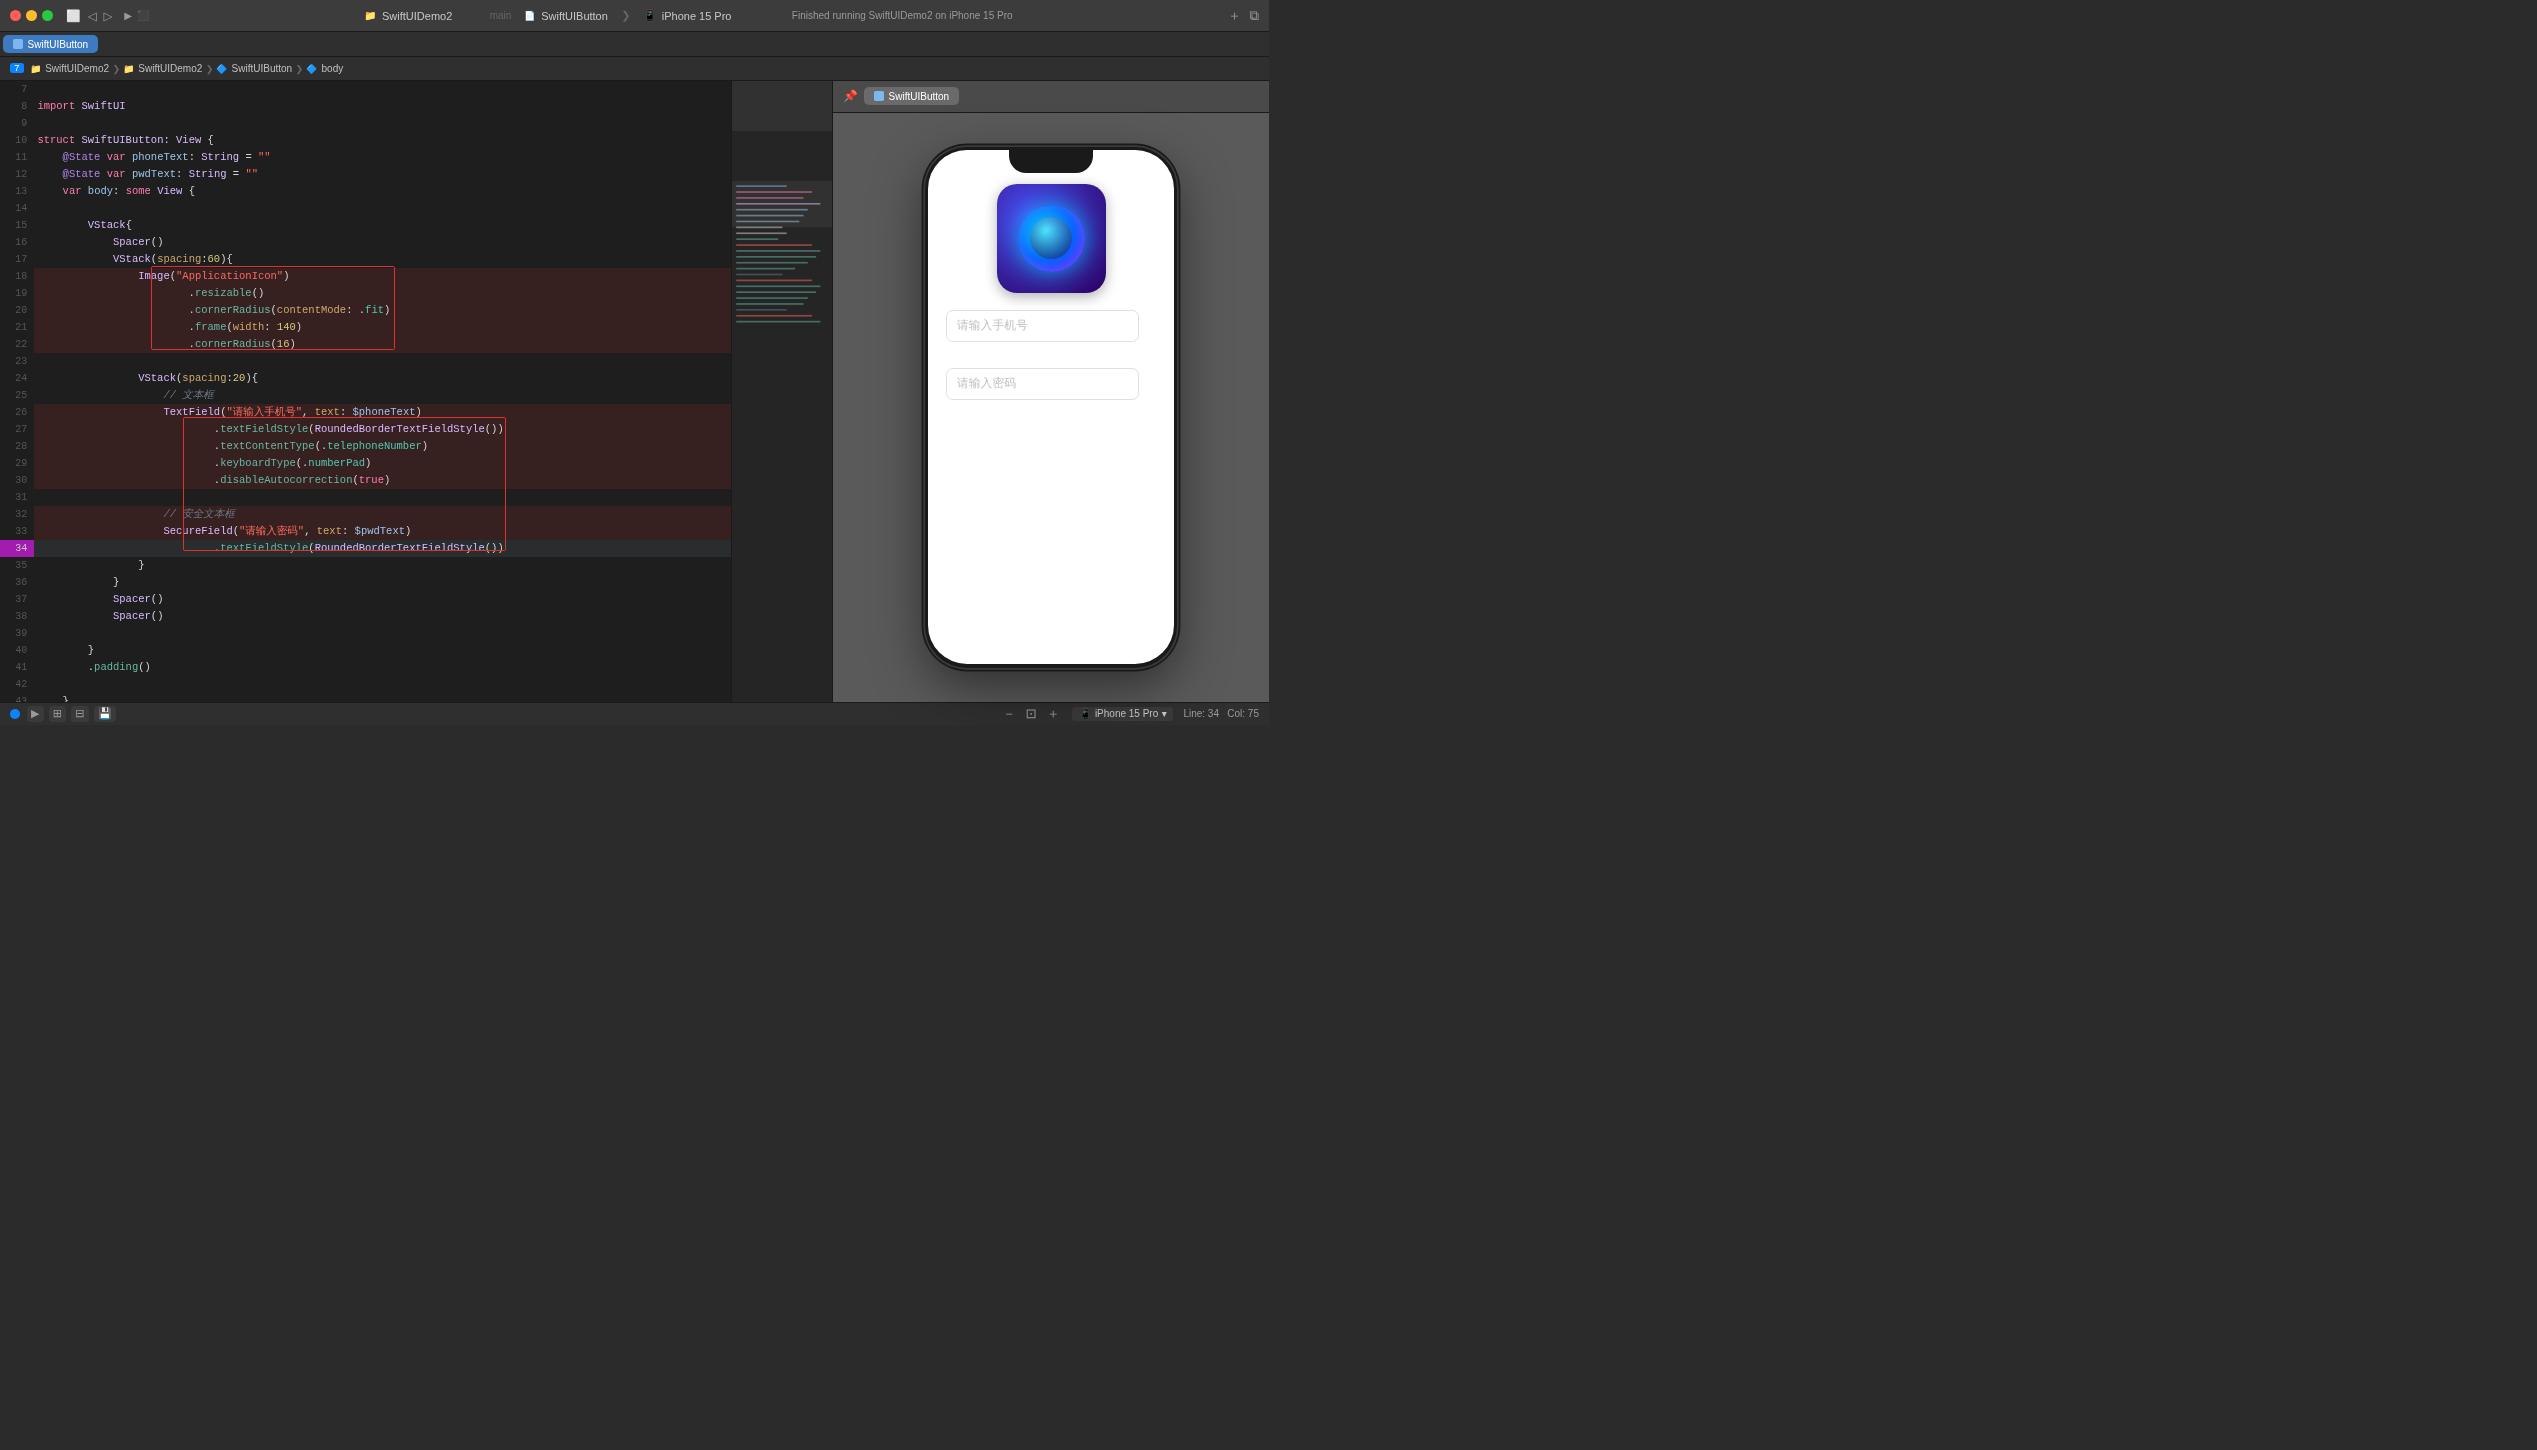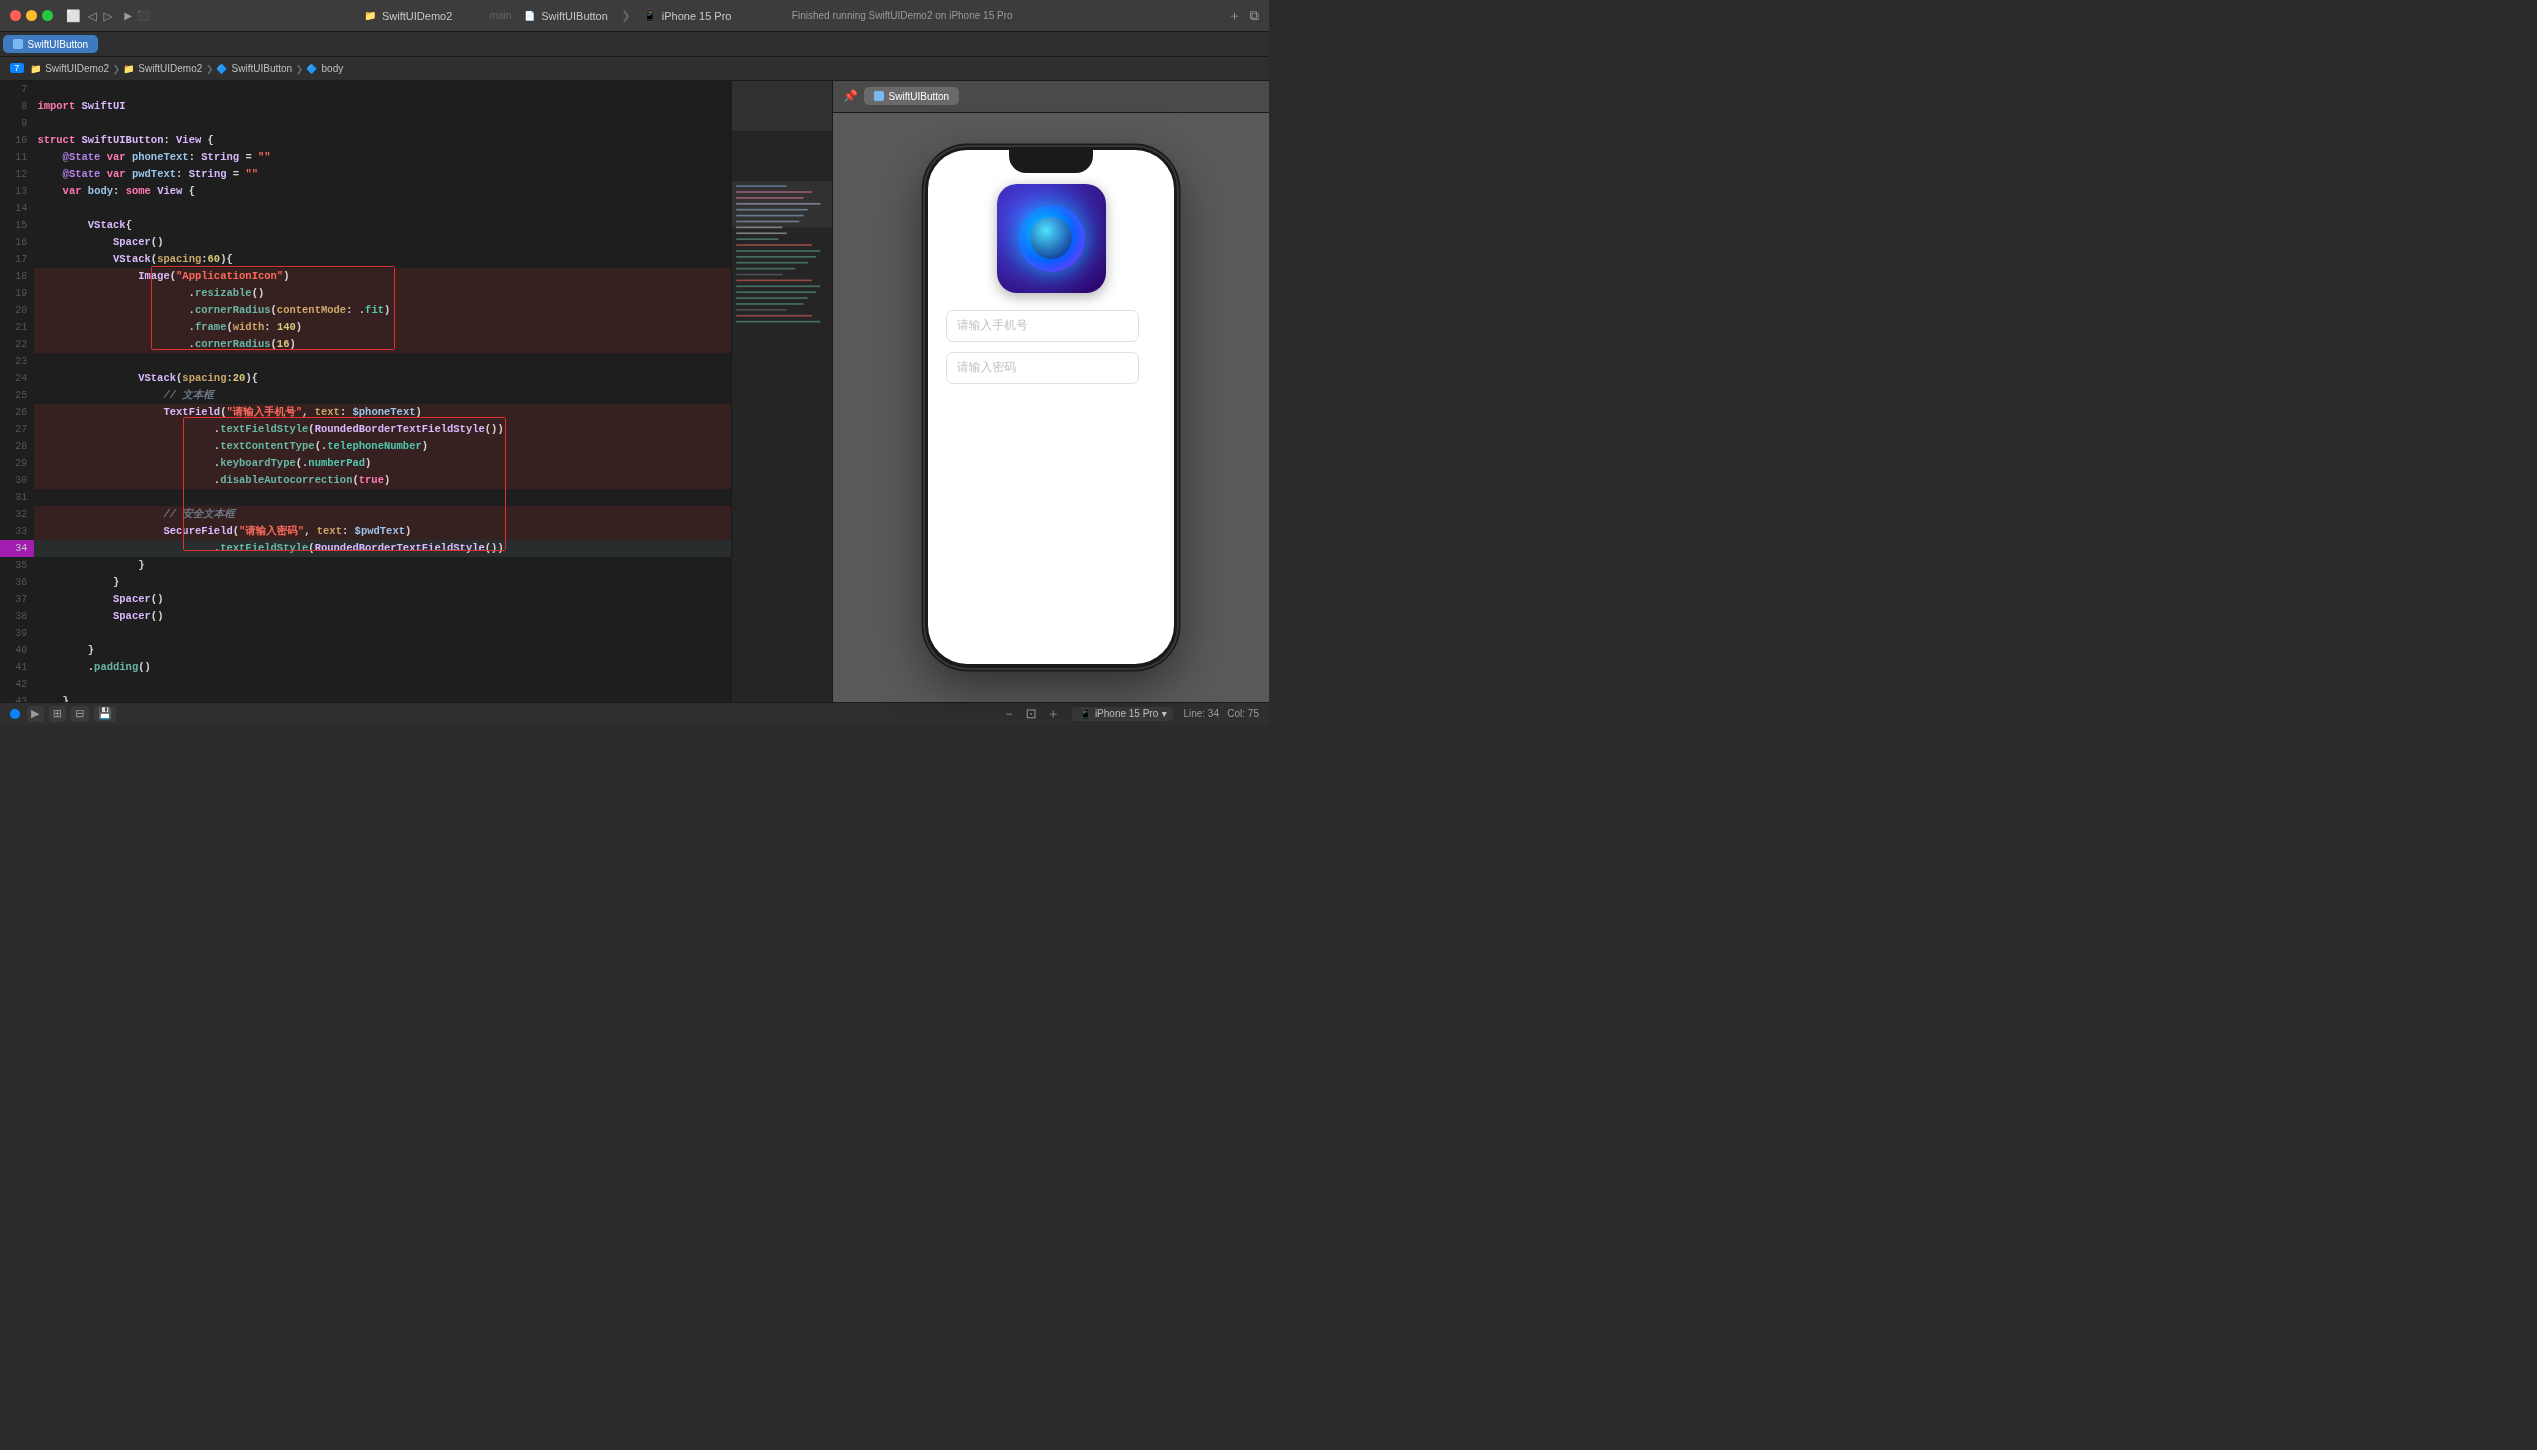--- a/index.html
+++ b/index.html
@@ -205,21 +205,20 @@
       overflow: hidden;
     }
     .code-line {
       height: 17px;
       line-height: 17px;
       font-size: 10.5px;
       font-family: 'SF Mono', 'Menlo', 'Monaco', 'Courier New', monospace;
       white-space: pre;
       padding-left: 3.4px;
       color: #d4d4d4;
-      font-weight: bold;
     }
     .code-line.active-line {
       background: #2a2d2e;
     }
 
     
     .kw { color: #ff7ab2; }
     .type { color: #dabaff; }
     .str { color: #fc6a5d; }
     .fn { color: #67b7a4; }
@@ -673,21 +672,21 @@
       <div class="iphone-frame">
 
         <div class="iphone-screen">
           <div class="iphone-notch"></div>
           <div class="iphone-screen-content">
 
             <div class="app-icon">
               <div class="app-icon-inner"></div>
             </div>
 
-            <div style="display:flex;flex-direction:column;gap:10px;width:210px;">
+            <div style="display:flex;flex-direction:column;gap:26px;width:210px;">
               <div class="phone-input-field">
                 <span class="phone-input-placeholder">请输入手机号</span>
               </div>
               <div class="pwd-input-field">
                 <span class="phone-input-placeholder">请输入密码</span>
               </div>
             </div>
           </div>
         </div>
       </div>

